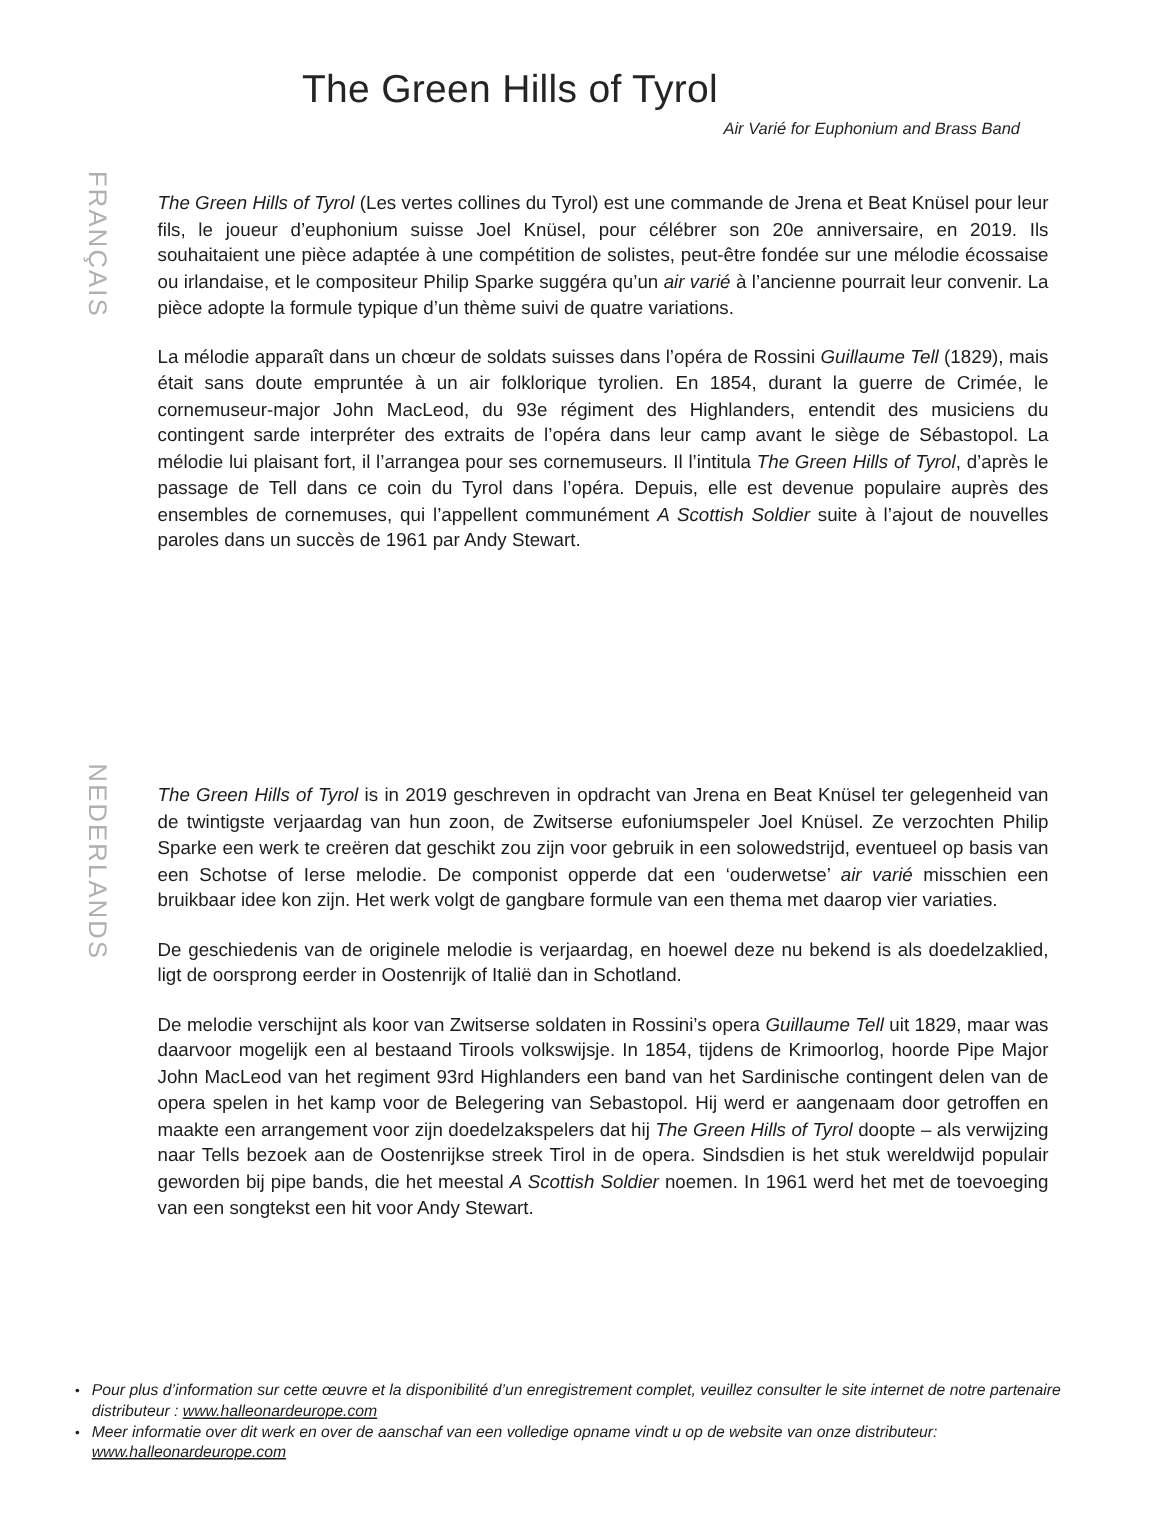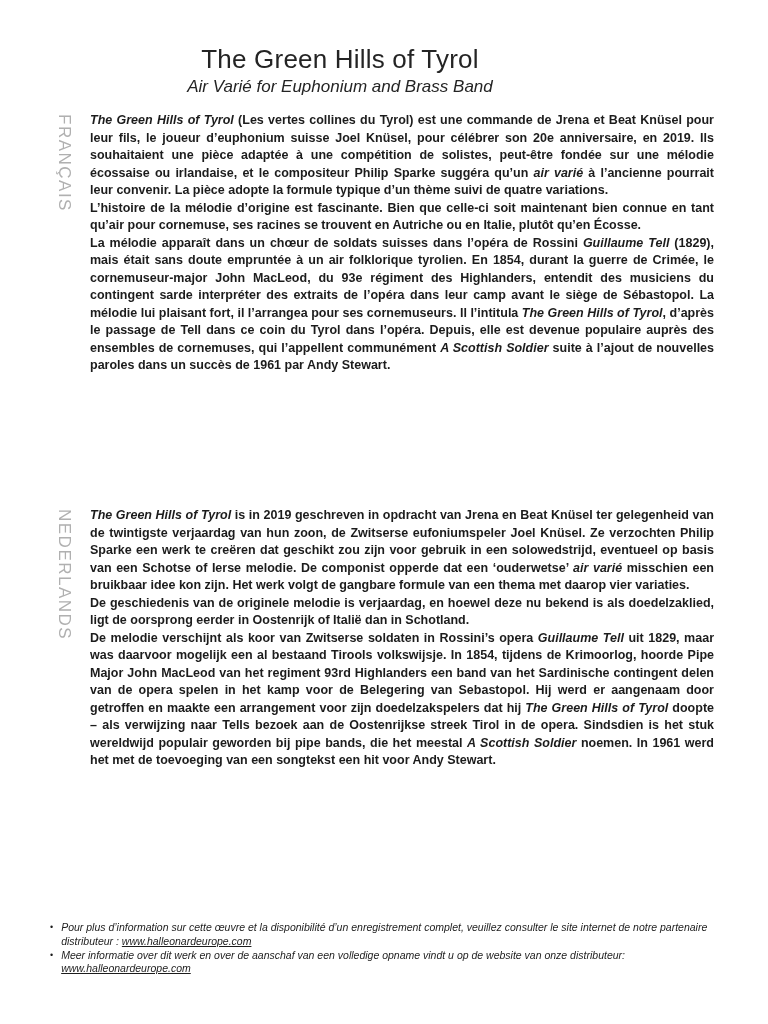--- a/index.html
+++ b/index.html
@@ -12,42 +12,42 @@
     overflow: hidden;
   }
   .page { position: relative; width: 680px; height: 1024px; background: #ffffff; }
 
   .title-block { position: absolute; top: 44px; left: 0; width: 100%; text-align: center; }
   .doc-title {
     margin: 0; font-size: 26px; font-weight: normal;
     color: #242424; letter-spacing: 0.2px; line-height: 30px;
   }
   .doc-subtitle {
-    margin: 2px 0 0; font-size: 17px; font-style: italic;
-    font-weight: normal; color: #242424; line-height: 21px;
+    margin: 2px 0 0; font-size: 11px; font-style: italic;
+    font-weight: normal; color: #242424; line-height: 21px; text-align: right;
   }
 
   .lang-section { position: absolute; left: 56px; width: 658px; }
   .section-fr { top: 112px; }
   .section-nl { top: 507px; }
 
   .lang-label {
     position: absolute; left: 0; top: 2px;
     writing-mode: vertical-rl;
     font-size: 17px; letter-spacing: 1.5px;
     color: #b0b0b0; text-transform: uppercase;
     line-height: 1; user-select: none;
   }
 
   .section-paragraphs {
     margin-left: 34px;
     font-size: 12.5px; line-height: 17.5px;
     text-align: justify; color: #1c1c1c;
   }
-  .section-paragraphs p { margin: 0; font-weight: bold; }
+  .section-paragraphs p { margin: 15px; }
   em { font-style: italic; }
 
   .footer { position: absolute; top: 921px; left: 50px; width: 692px; }
   .footer-item {
     display: flex; gap: 8px;
     font-style: italic; font-size: 10.5px; line-height: 13.8px;
     color: #1c1c1c;
   }
   .footer-item .bullet { flex: 0 0 auto; font-style: normal; font-size: 9px; line-height: 13.8px; }
   .footer-item .item-text { flex: 1 1 auto; }
@@ -60,21 +60,20 @@
 
   <header class="title-block">
     <h1 class="doc-title">The Green Hills of Tyrol</h1>
     <h2 class="doc-subtitle">Air Varié for Euphonium and Brass Band</h2>
   </header>
 
   <section class="lang-section section-fr">
     <div class="lang-label">FRANÇAIS</div>
     <div class="section-paragraphs">
       <p><em>The Green Hills of Tyrol</em><span> (Les vertes collines du Tyrol) est une commande de Jrena et Beat Knüsel pour leur fils, le joueur d’euphonium suisse Joel Knüsel, pour célébrer son 20e anniversaire, en 2019. Ils souhaitaient une pièce adaptée à une compétition de solistes, peut-être fondée sur une mélodie écossaise ou irlandaise, et le compositeur Philip Sparke suggéra qu’un </span><em>air varié</em><span> à l’ancienne pourrait leur convenir. La pièce adopte la formule typique d’un thème suivi de quatre variations.</span></p>
-      <p><span>L’histoire de la mélodie d’origine est fascinante. Bien que celle-ci soit maintenant bien connue en tant qu’air pour cornemuse, ses racines se trouvent en Autriche ou en Italie, plutôt qu’en Écosse.</span></p>
       <p><span>La mélodie apparaît dans un chœur de soldats suisses dans l’opéra de Rossini </span><em>Guillaume Tell</em><span> (1829), mais était sans doute empruntée à un air folklorique tyrolien. En 1854, durant la guerre de Crimée, le cornemuseur-major John MacLeod, du 93e régiment des Highlanders, entendit des musiciens du contingent sarde interpréter des extraits de l’opéra dans leur camp avant le siège de Sébastopol. La mélodie lui plaisant fort, il l’arrangea pour ses cornemuseurs. Il l’intitula </span><em>The Green Hills of Tyrol</em><span>, d’après le passage de Tell dans ce coin du Tyrol dans l’opéra. Depuis, elle est devenue populaire auprès des ensembles de cornemuses, qui l’appellent communément </span><em>A Scottish Soldier</em><span> suite à l’ajout de nouvelles paroles dans un succès de 1961 par Andy Stewart.</span></p>
     </div>
   </section>
 
   <section class="lang-section section-nl">
     <div class="lang-label">NEDERLANDS</div>
     <div class="section-paragraphs">
       <p><em>The Green Hills of Tyrol</em><span> is in 2019 geschreven in opdracht van Jrena en Beat Knüsel ter gelegenheid van de twintigste verjaardag van hun zoon, de Zwitserse eufoniumspeler Joel Knüsel. Ze verzochten Philip Sparke een werk te creëren dat geschikt zou zijn voor gebruik in een solowedstrijd, eventueel op basis van een Schotse of Ierse melodie. De componist opperde dat een ‘ouderwetse’ </span><em>air varié</em><span> misschien een bruikbaar idee kon zijn. Het werk volgt de gangbare formule van een thema met daarop vier variaties.</span></p>
       <p><span>De geschiedenis van de originele melodie is verjaardag, en hoewel deze nu bekend is als doedelzaklied, ligt de oorsprong eerder in Oostenrijk of Italië dan in Schotland.</span></p>
       <p><span>De melodie verschijnt als koor van Zwitserse soldaten in Rossini’s opera </span><em>Guillaume Tell</em><span> uit 1829, maar was daarvoor mogelijk een al bestaand Tirools volkswijsje. In 1854, tijdens de Krimoorlog, hoorde Pipe Major John MacLeod van het regiment 93rd Highlanders een band van het Sardinische contingent delen van de opera spelen in het kamp voor de Belegering van Sebastopol. Hij werd er aangenaam door getroffen en maakte een arrangement voor zijn doedelzakspelers dat hij </span><em>The Green Hills of Tyrol</em><span> doopte – als verwijzing naar Tells bezoek aan de Oostenrijkse streek Tirol in de opera. Sindsdien is het stuk wereldwijd populair geworden bij pipe bands, die het meestal </span><em>A Scottish Soldier</em><span> noemen. In 1961 werd het met de toevoeging van een songtekst een hit voor Andy Stewart.</span></p>

